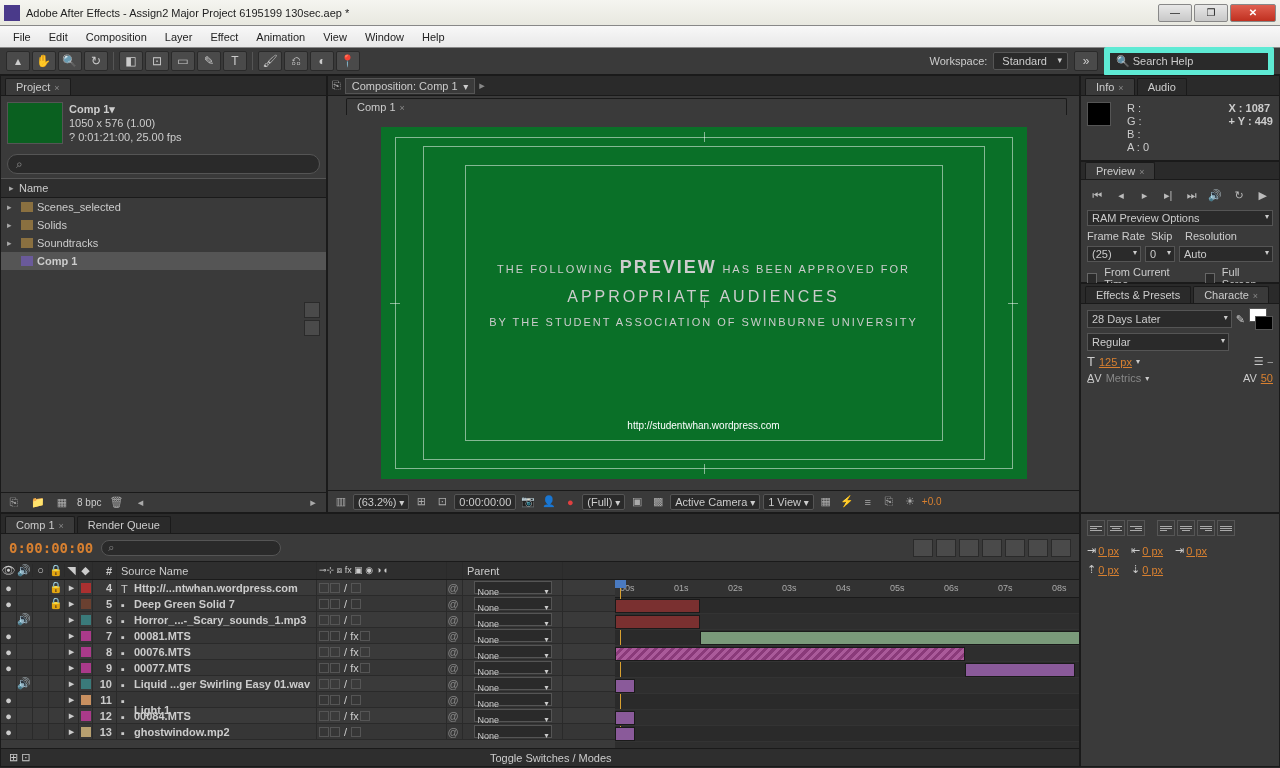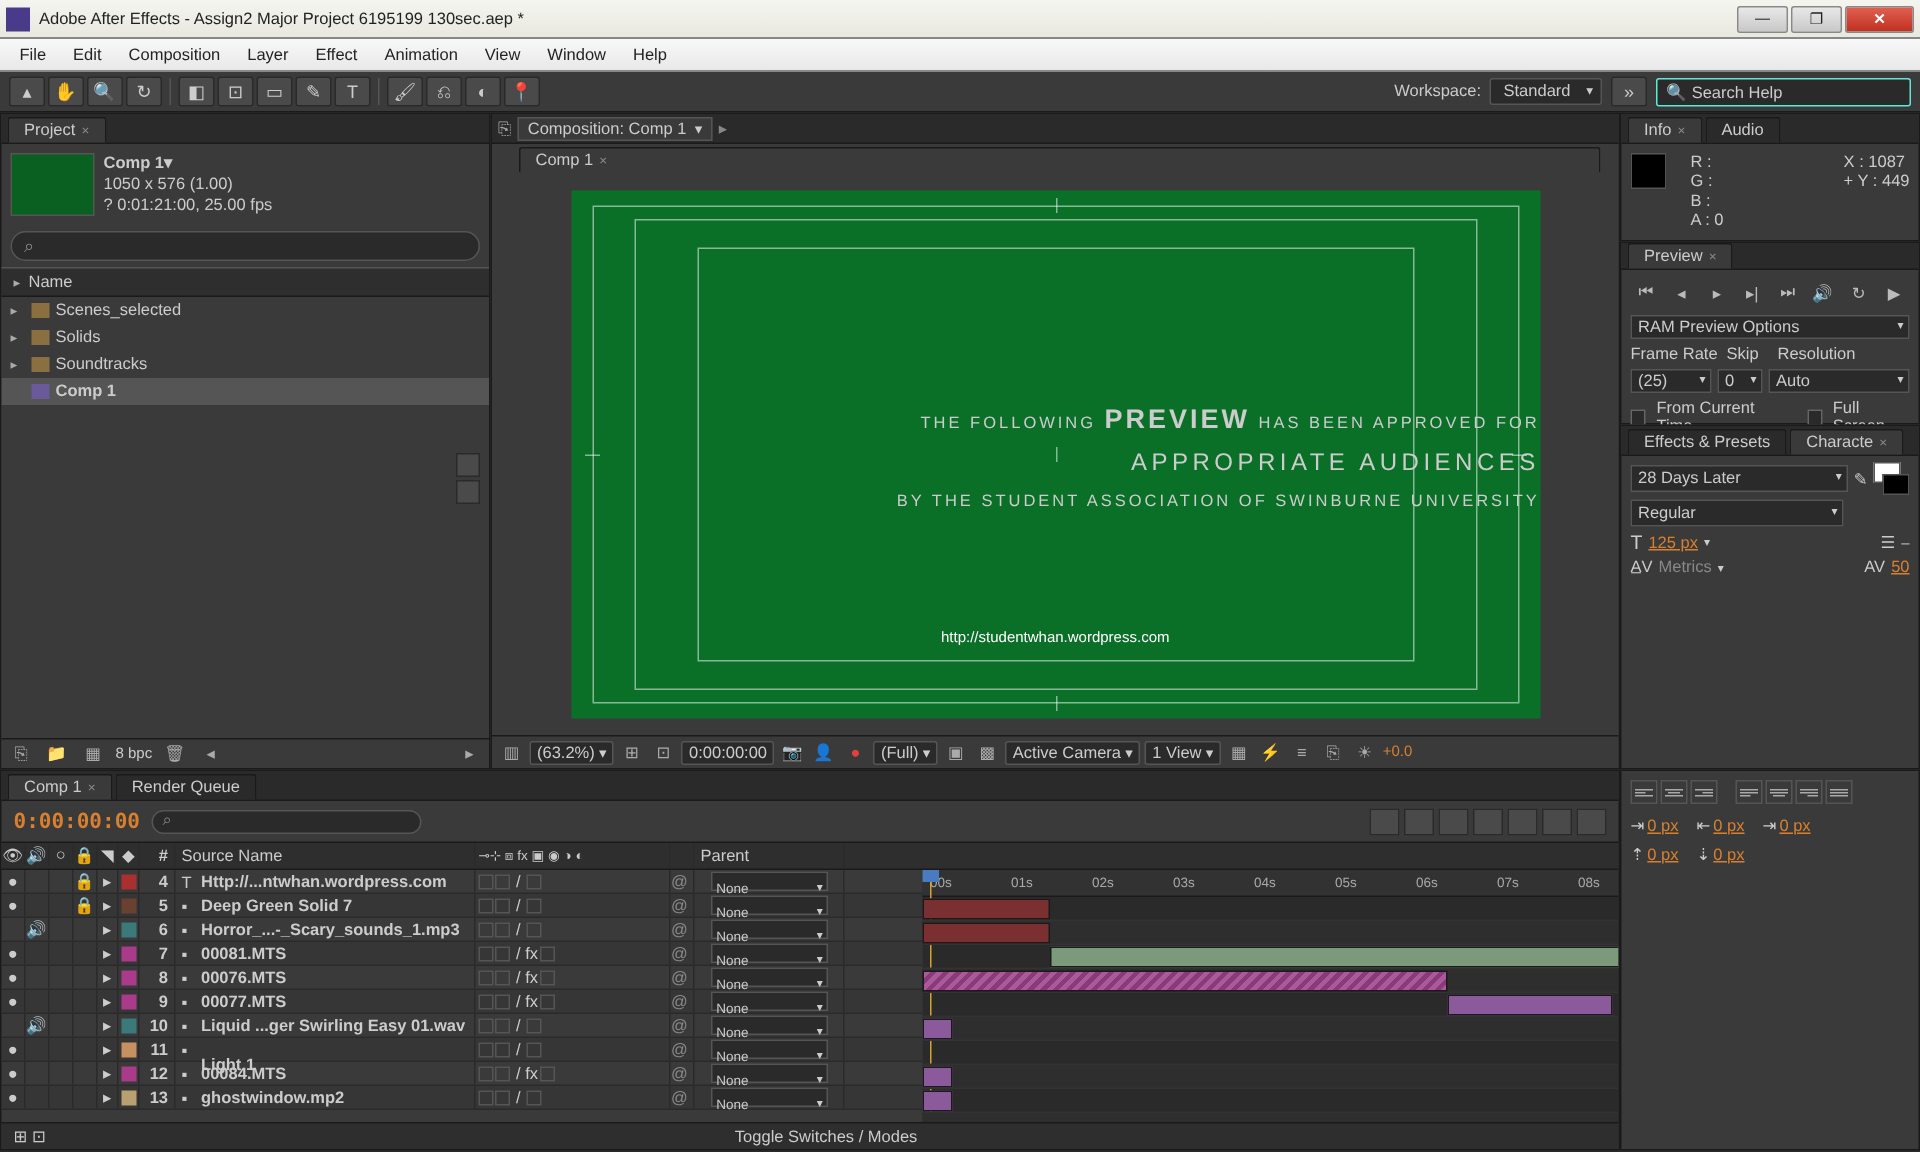--- a/index.html
+++ b/index.html
@@ -11,21 +11,21 @@
 .winbtn { width: 34px; height: 18px; background: linear-gradient(#e8e8e8,#c8c8c8); border: 1px solid #888; border-radius: 2px; display: flex; align-items: center; justify-content: center; color: #222; font-size: 10px; }
 .winbtn.close { background: linear-gradient(#e06050,#c03020); color: #fff; width: 46px; font-weight: bold; }
 .menubar { height: 22px; background: linear-gradient(#f8f8f8,#e8e8e8); display: flex; align-items: center; padding: 0 4px; border-bottom: 1px solid #888; }
 .menubar span { color: #222; padding: 0 9px; }
 .toolbar-main { height: 27px; background: #3a3a3a; display: flex; align-items: center; padding: 0 6px; gap: 2px; border-bottom: 1px solid #1a1a1a; }
 .tbtn { width: 24px; height: 20px; background: #4a4a4a; border: 1px solid #2a2a2a; border-radius: 2px; display: flex; align-items: center; justify-content: center; font-size: 12px; }
 .tool-sep { width: 1px; height: 18px; background: #555; margin: 0 3px; }
 .workspace-area { margin-left: auto; display: flex; align-items: center; gap: 6px; }
 .ws-select { background: #2a2a2a; border: 1px solid #555; padding: 2px 20px 2px 8px; border-radius: 2px; position: relative; }
 .ws-select::after { content: "▾"; position: absolute; right: 5px; top: 2px; font-size: 9px; }
-.searchbox { background: #2a2a2a; border: 1px solid #5eead4; padding: 2px 6px; width: 170px; border-radius: 2px; color: #999; }
+.searchbox { background: #2a2a2a; border: 6px solid #5eead4; padding: 2px 6px; width: 170px; border-radius: 2px; color: #999; }
 .workarea { display: flex; height: 438px; }
 .panel { background: #3a3a3a; border: 1px solid #1a1a1a; display: flex; flex-direction: column; }
 .panel-tabs { height: 20px; background: #2a2a2a; display: flex; align-items: flex-end; padding: 0 4px; border-bottom: 1px solid #1a1a1a; }
 .tab { padding: 2px 10px; background: #3a3a3a; border: 1px solid #1a1a1a; border-bottom: none; border-radius: 2px 2px 0 0; font-size: 10px; margin-right: 2px; }
 .tab .x { color: #888; margin-left: 4px; font-size: 9px; }
 .tab.inactive { background: #2a2a2a; color: #888; }
 .left-col { width: 327px; display: flex; flex-direction: column; }
 .proj-info { display: flex; padding: 6px; gap: 6px; }
 .thumb { width: 56px; height: 42px; background: #0a6020; border: 1px solid #555; font-size: 4px; padding: 4px; line-height: 5px; }
 .proj-meta { font-size: 10px; line-height: 14px; }
@@ -47,21 +47,21 @@
 .comp-tab-row { height: 20px; padding: 2px 10px 0 18px; background: #3a3a3a; }
 .viewer { flex: 1; background: #3a3a3a; display: flex; align-items: center; justify-content: center; position: relative; }
 .video-frame { width: 646px; height: 352px; background: #0a7028; position: relative; }
 .safe { position: absolute; border: 1px solid rgba(255,255,255,0.5); }
 .safe.outer { top: 10px; left: 14px; right: 14px; bottom: 10px; }
 .safe.mid  { top: 19px; left: 42px; right: 42px; bottom: 19px; }
 .safe.inner{ top: 38px; left: 84px; right: 84px; bottom: 38px; }
 .crosshair { position: absolute; background: rgba(255,255,255,0.5); }
 .ch-v { width: 1px; height: 10px; left: 50%; }
 .ch-h { height: 1px; width: 10px; top: 50%; }
-.rating-text { position: absolute; top: 142px; left: 0; right: 0; text-align: right; color: #fff; font-family: Georgia, serif; letter-spacing: 2px; }
+.rating-text { position: absolute; top: 130px; left: 0; right: 0; text-align: center; color: #fff; font-family: Georgia, serif; letter-spacing: 2px; }
 .rating-text .l1 { font-size: 13px; }
 .rating-text .l1 b { font-size: 18px; font-weight: bold; }
 .rating-text .l2 { font-size: 16px; margin-top: 10px; letter-spacing: 3px; }
 .rating-text .l3 { font-size: 11px; margin-top: 10px; }
 .url-text { position: absolute; bottom: 48px; left: 0; right: 0; text-align: center; color: #fff; font-size: 10px; }
 .viewer-footer { height: 22px; background: #3a3a3a; border-top: 1px solid #1a1a1a; display: flex; align-items: center; padding: 0 4px; gap: 3px; }
 .vf-item { background: #2a2a2a; border: 1px solid #555; padding: 1px 4px; font-size: 10px; border-radius: 2px; }
 .vf-icon { width: 18px; height: 16px; display: flex; align-items: center; justify-content: center; color: #aaa; font-size: 11px; }
 .right-col { width: 200px; display: flex; flex-direction: column; }
 .info-body { padding: 6px; display: flex; gap: 10px; font-size: 10px; line-height: 13px; }
@@ -293,21 +293,21 @@
         <div class="tab inactive"><span>Audio</span></div>
       </div>
       <div class="info-body">
         <div class="swatch"></div>
         <div>
           <div>R :</div>
           <div>G :</div>
           <div>B :</div>
           <div>A :  0</div>
         </div>
-        <div style="margin-left:auto;">
+        <div style="margin-left:auto;font-weight:bold;">
           <div>X : 1087</div>
           <div>+ <span>Y : 449</span></div>
         </div>
       </div>
     </div>
 
     <div class="panel" style="height:122px;">
       <div class="panel-tabs">
           <div class="tab"><span>Preview</span><span class="x">×</span></div>
         </div>

